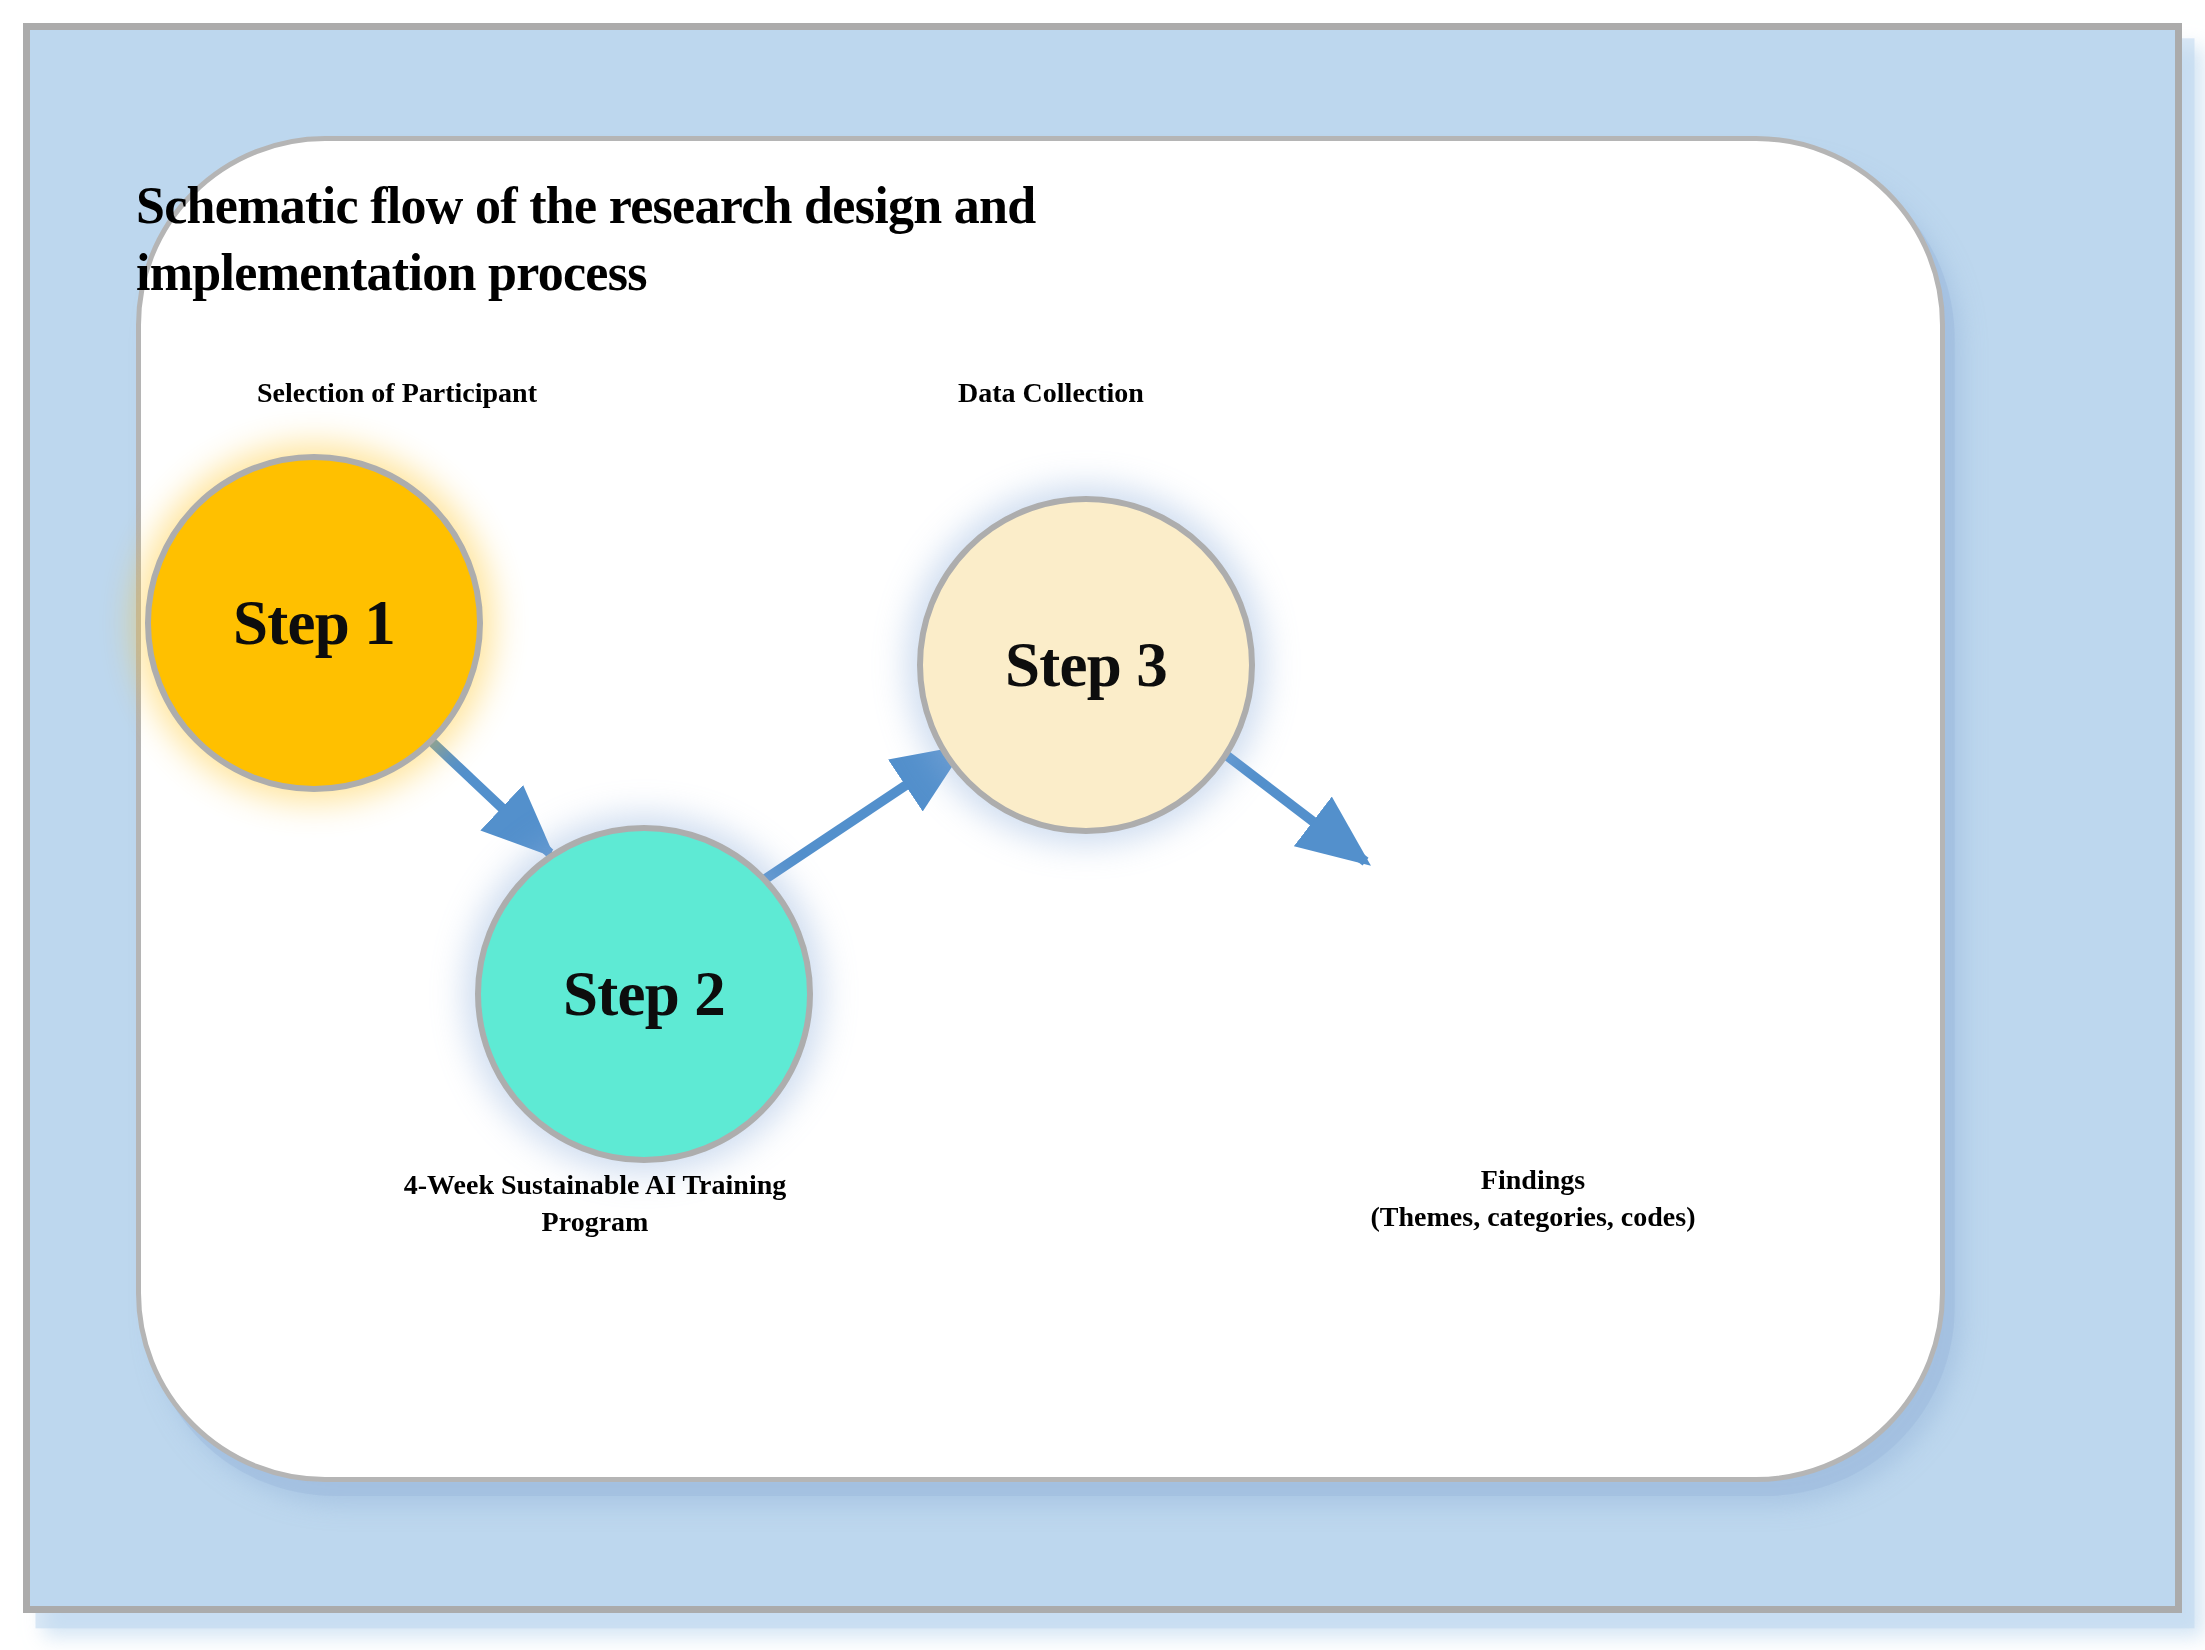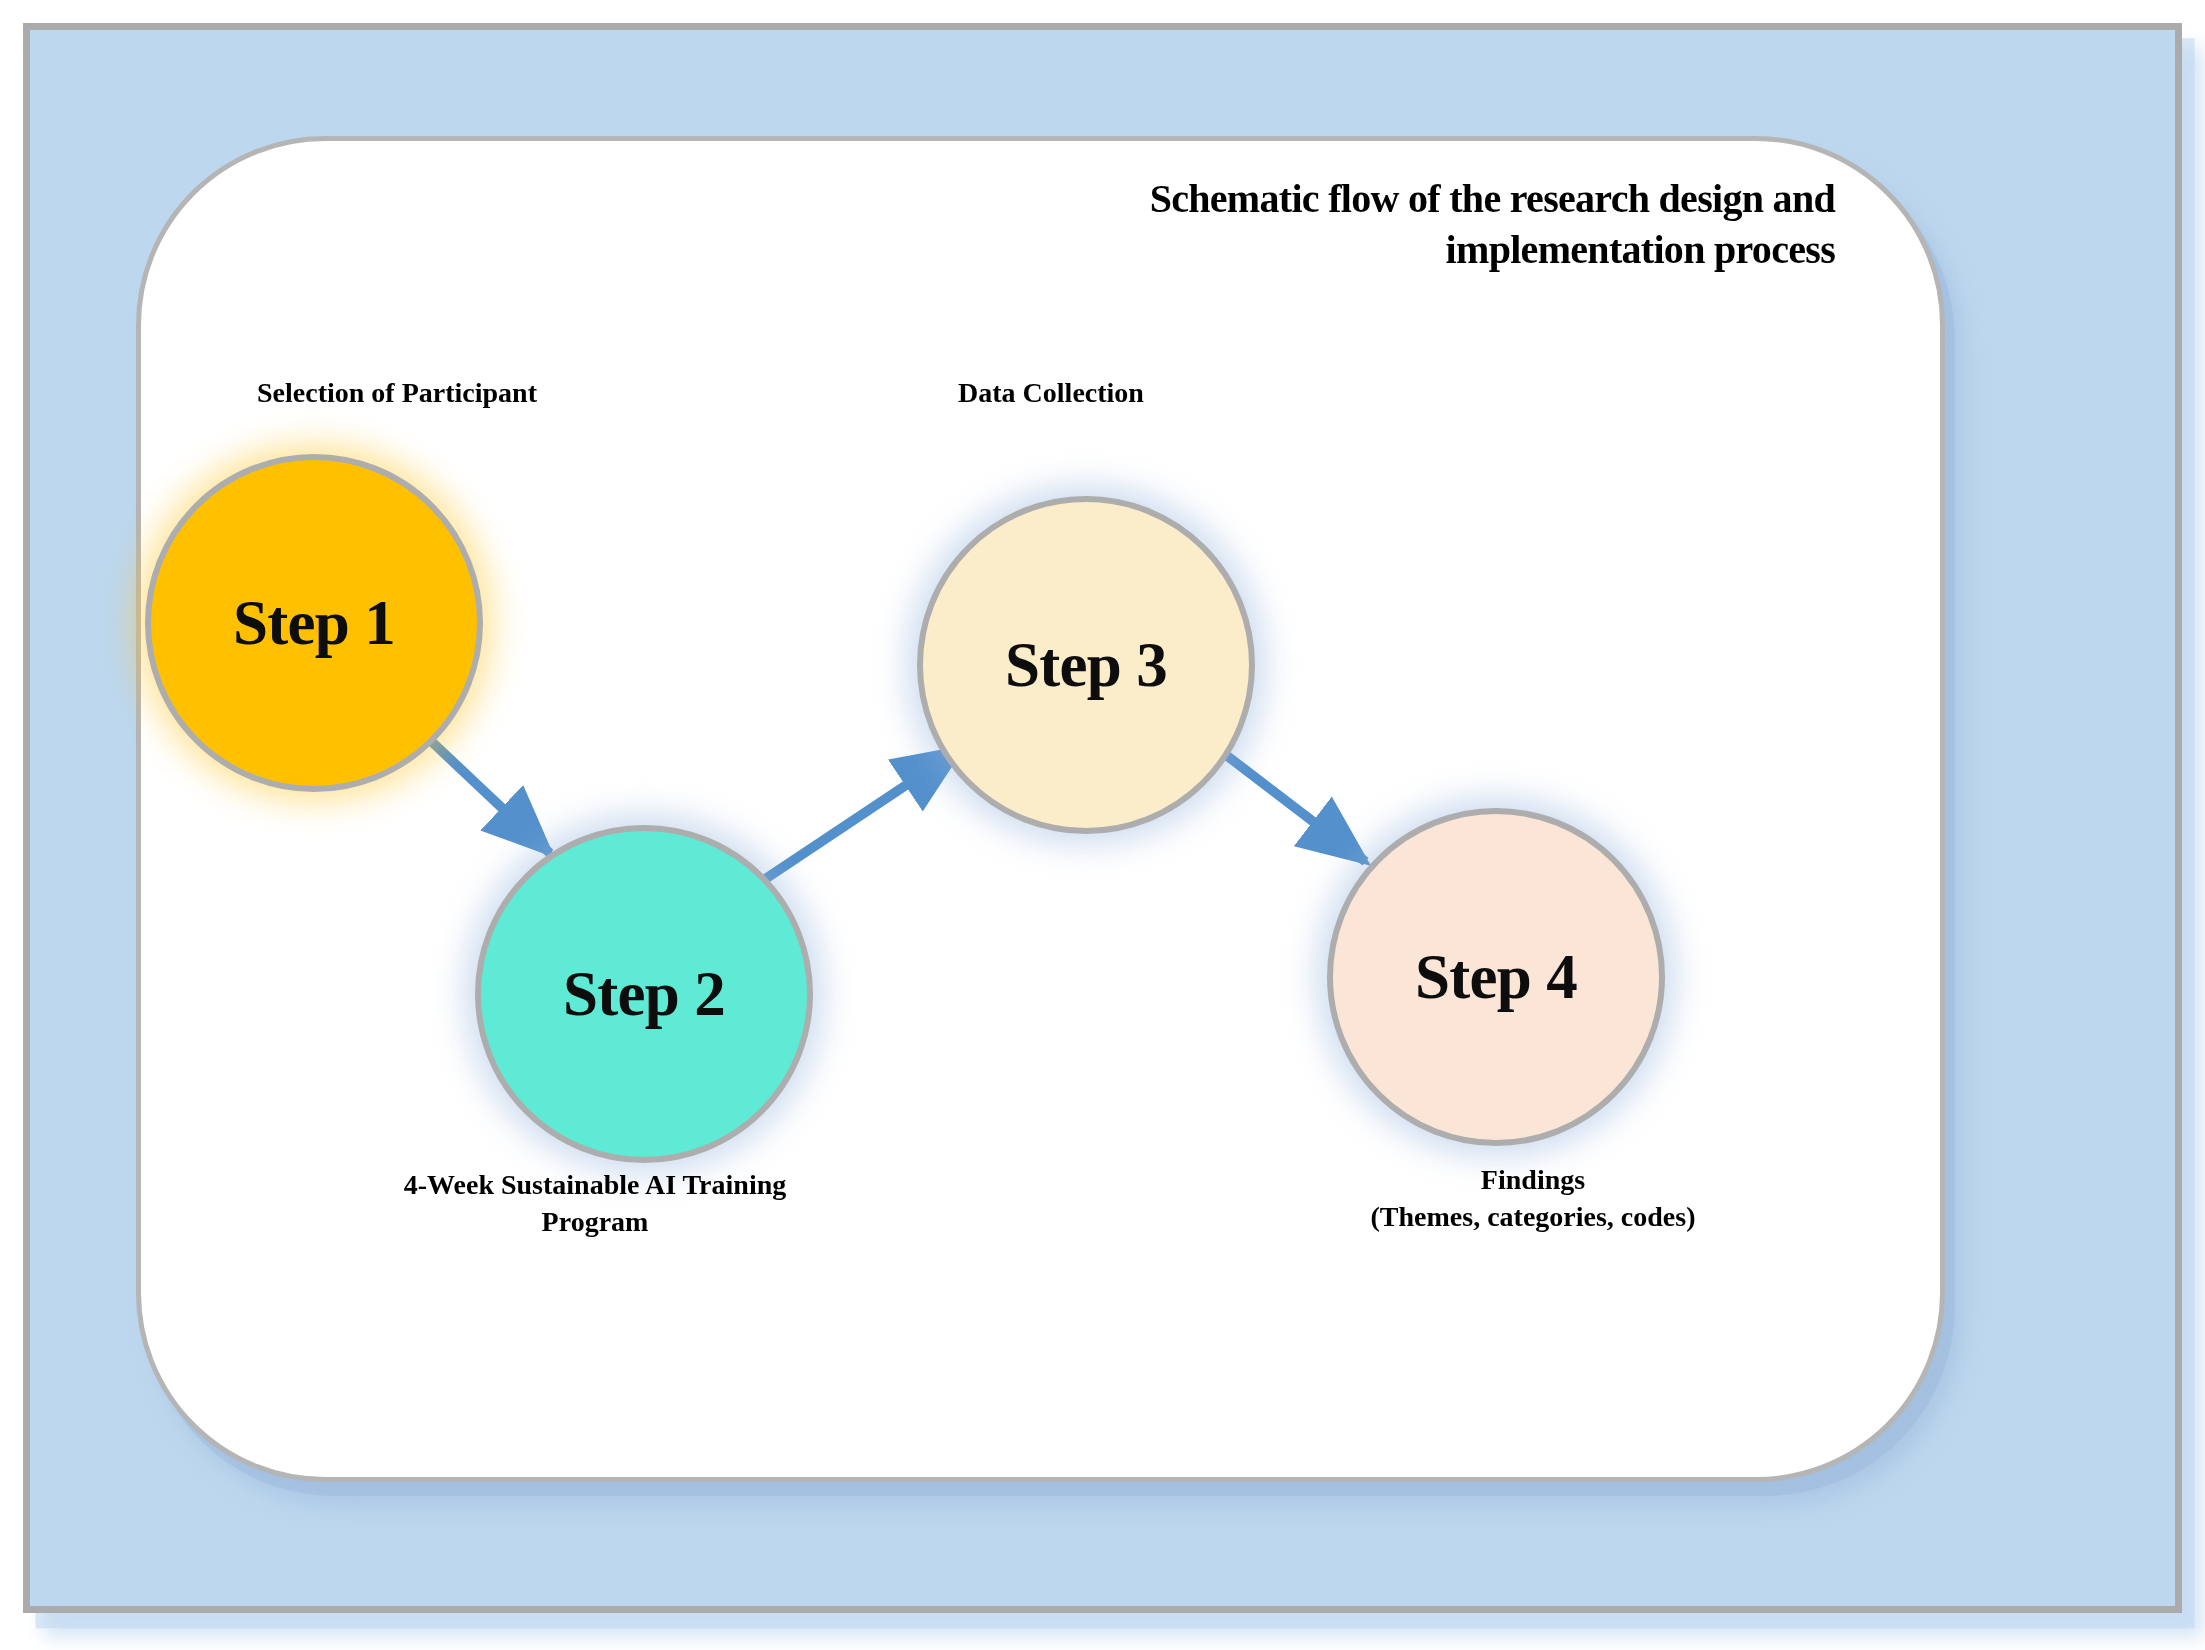--- a/index.html
+++ b/index.html
@@ -22,22 +22,22 @@
     left:136px;top:136px;
     width:1799px;height:1336px;
     border:5.6px solid #b5b5b5;
     border-radius:189px;
     box-shadow:9.7px 14px 0 0 rgba(155,185,220,0.45), 18px 24px 21px rgba(155,185,220,0.55);
   }
   .title{
     position:absolute;
     left:136px;top:173px;
     width:1699px;
-    text-align:right;
-    font-size:40px;
+    text-align:left;
+    font-size:52px;
     font-weight:bold;
     color:#000000;
     line-height:1.28;
     letter-spacing:-0.7px;
   }
   .small-label{
     position:absolute;
     font-size:28px;
     font-weight:bold;
     color:#000000;
@@ -110,23 +110,20 @@
   </div>
 
   <div class="circle glow-blue" id="circle-step2" style="background-color: #5eead4;">
     <span class="step-label">Step 2</span>
   </div>
 
   <div class="circle glow-blue" id="circle-step3" style="background-color: rgb(251, 237, 201);">
     <span class="step-label">Step 3</span>
   </div>
 
-  <div class="circle glow-blue" id="circle-step4" style="background-color: rgb(251, 229, 214);">
-    <span class="step-label">Step 4</span>
-  </div>
 
   <div class="small-label" id="label-training">
     <div>4-Week Sustainable AI Training</div>
     <div>Program</div>
   </div>
 
   <div class="small-label" id="label-findings">
     <div>Findings</div>
     <div>(Themes, categories, codes)</div>
   </div>

